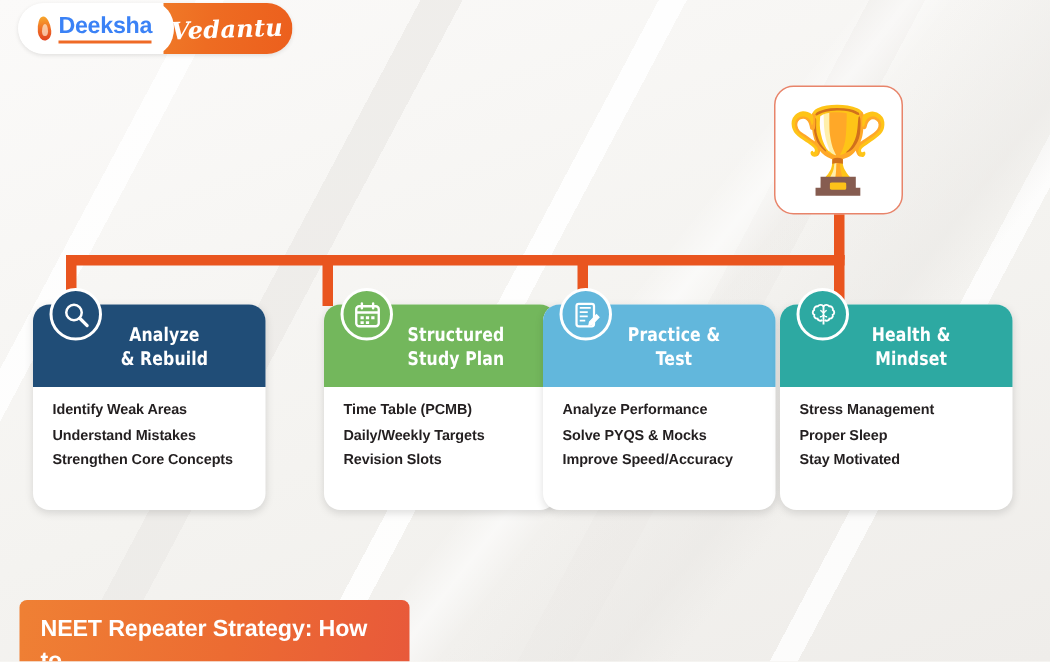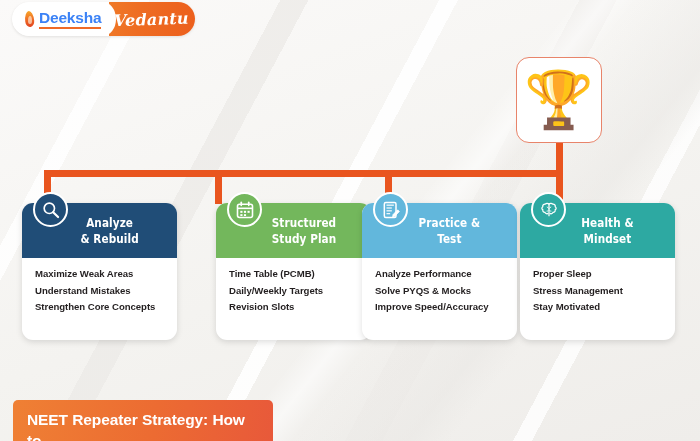--- a/index.html
+++ b/index.html
@@ -170,21 +170,21 @@
     <div class="icon-circle" style="background: rgb(32, 77, 119);">
       <svg width="20" height="20" viewBox="0 0 24 24" fill="none" stroke="#ffffff" stroke-width="2">
         <circle cx="10" cy="10" r="6.2"></circle>
           <line x1="14.6" y1="14.6" x2="20.5" y2="20.5" stroke-linecap="round" stroke-width="2.6"></line>
       </svg>
     </div>
     <div class="card-title">Analyze
 &amp; Rebuild</div>
   </div>
   <div class="card-body">
-    <div class="bullet">Maximize Weak Areas</div>
+    <div class="bullet">Identify Weak Areas</div>
     <div class="bullet">Understand Mistakes</div>
     <div class="bullet">Strengthen Core Concepts</div>
   </div>
 </div>
 
 <div class="card" id="card-2">
   <div class="card-header" style="background: rgb(115, 183, 92);">
     <div class="icon-circle" style="background: rgb(115, 183, 92);">
       <svg width="20" height="20" viewBox="0 0 24 24" fill="none" stroke="#ffffff" stroke-width="1.9">
         <rect x="3" y="5" width="18" height="16" rx="2.4"></rect>
@@ -237,22 +237,22 @@
         <path d="M12 4.2v15.4"></path>
         <path d="M12 5.2c-1-1.6-3.4-1.7-4.5-.2-1.8-.3-3.3 1.2-3 3-1.4.9-1.5 3 .1 3.8-.5 1.7.9 3.3 2.6 3.1.5 1.6 2.6 2.2 3.9 1.1"></path>
         <path d="M12 5.2c1-1.6 3.4-1.7 4.5-.2 1.8-.3 3.3 1.2 3 3 1.4.9 1.5 3-.1 3.8.5 1.7-.9 3.3-2.6 3.1-.5 1.6-2.6 2.2-3.9 1.1"></path>
         <path d="M9.4 8.3c.9.3 1.7 1 2 1.9M14.6 8.3c-.9.3-1.7 1-2 1.9M9.1 13.4c1 .1 1.9-.4 2.4-1.2M14.9 13.4c-1 .1-1.9-.4-2.4-1.2" stroke-width="1.1"></path>
       </svg>
     </div>
     <div class="card-title">Health &amp;
 Mindset</div>
   </div>
   <div class="card-body">
+    <div class="bullet">Stress Management</div>
     <div class="bullet">Proper Sleep</div>
-    <div class="bullet">Stress Management</div>
     <div class="bullet">Stay Motivated</div>
   </div>
 </div>
 
 <div id="bottom-banner">
   <div id="banner-text">NEET Repeater Strategy: How to
 Maximize Your Second Attempt</div>
 </div>
 
 </body></html>

